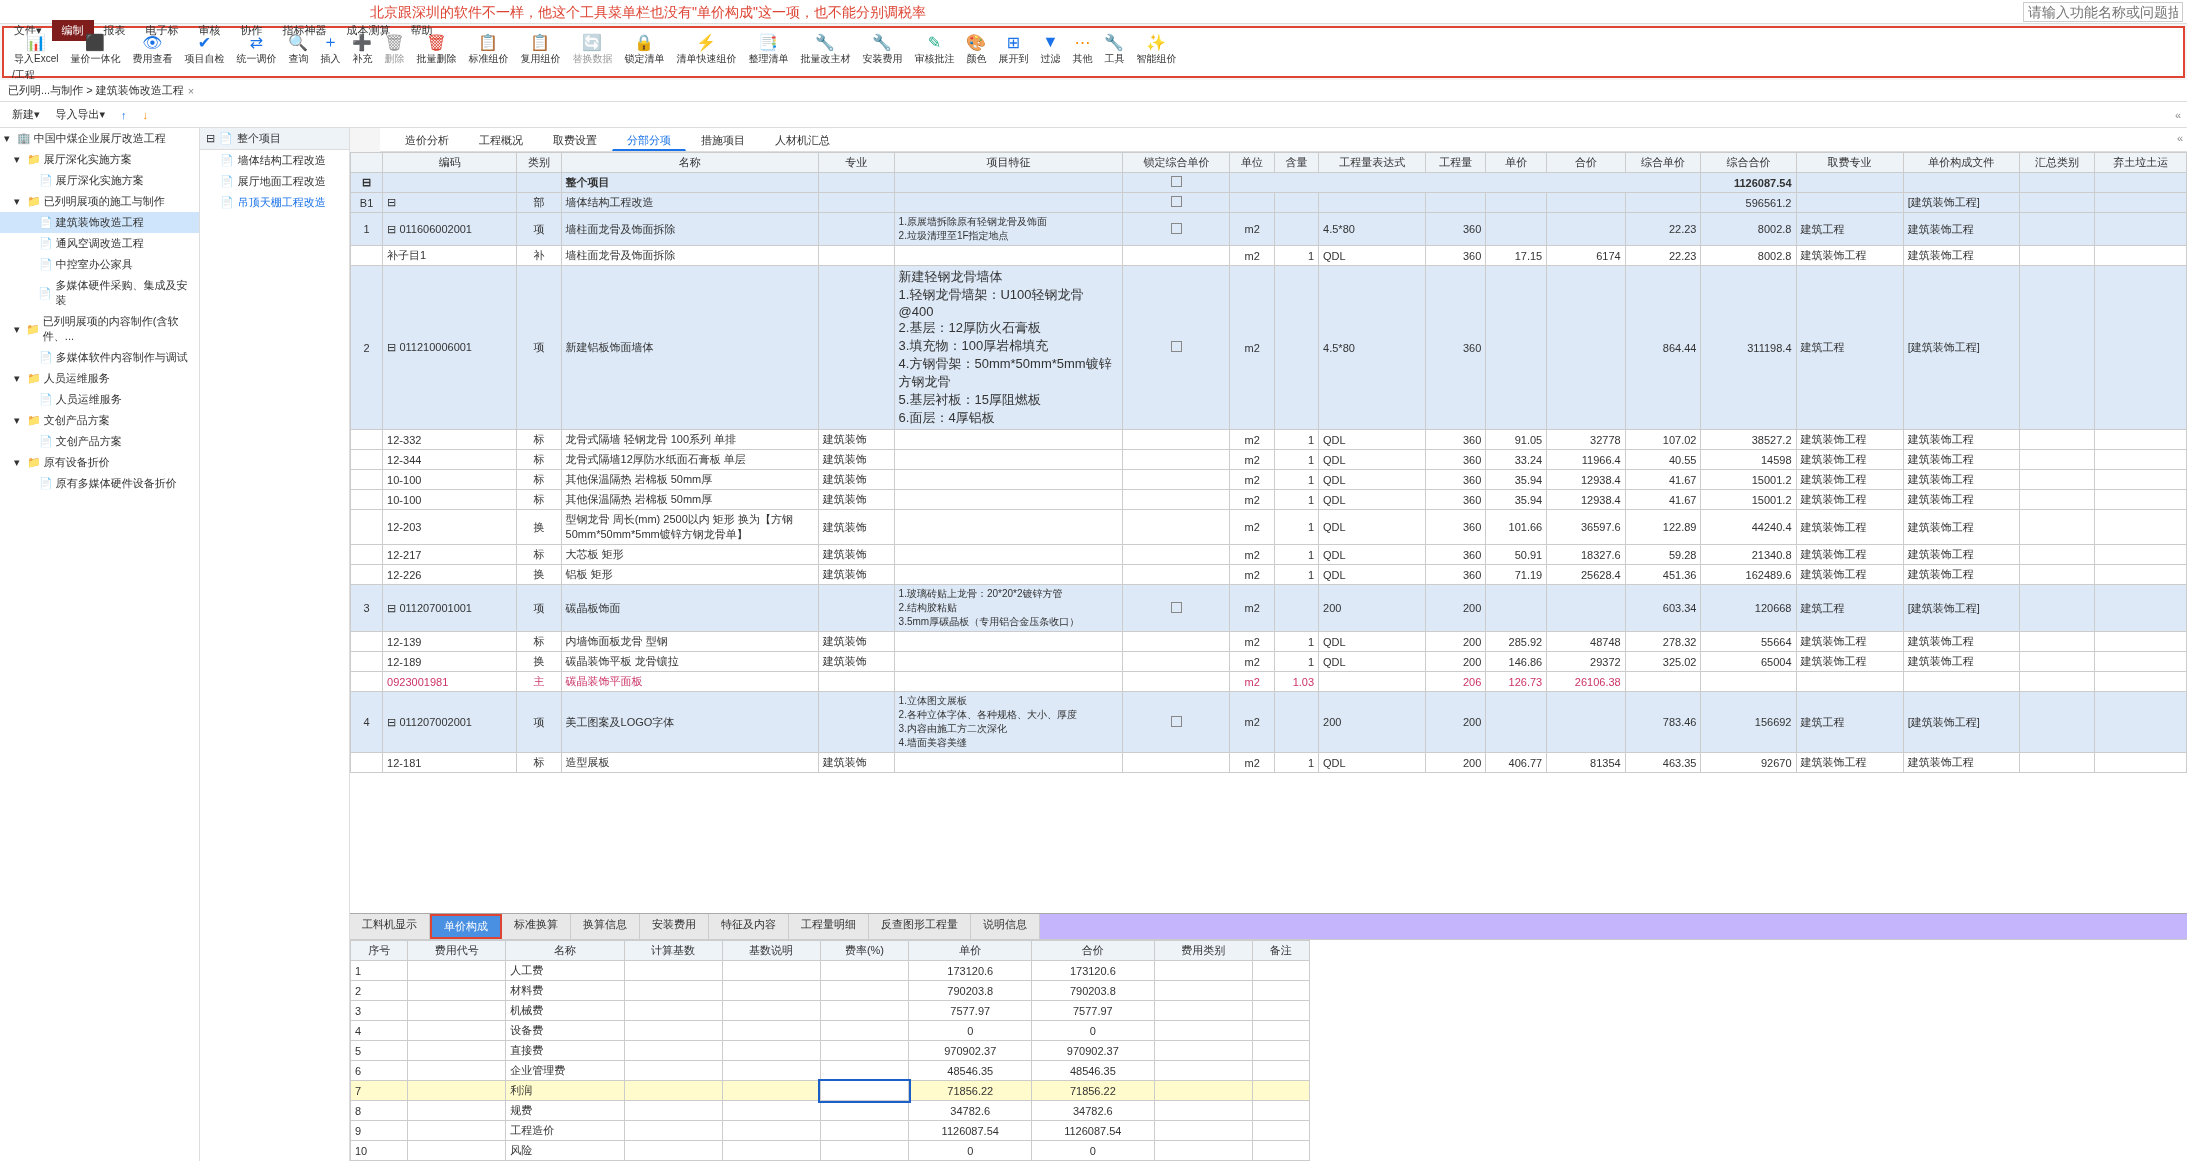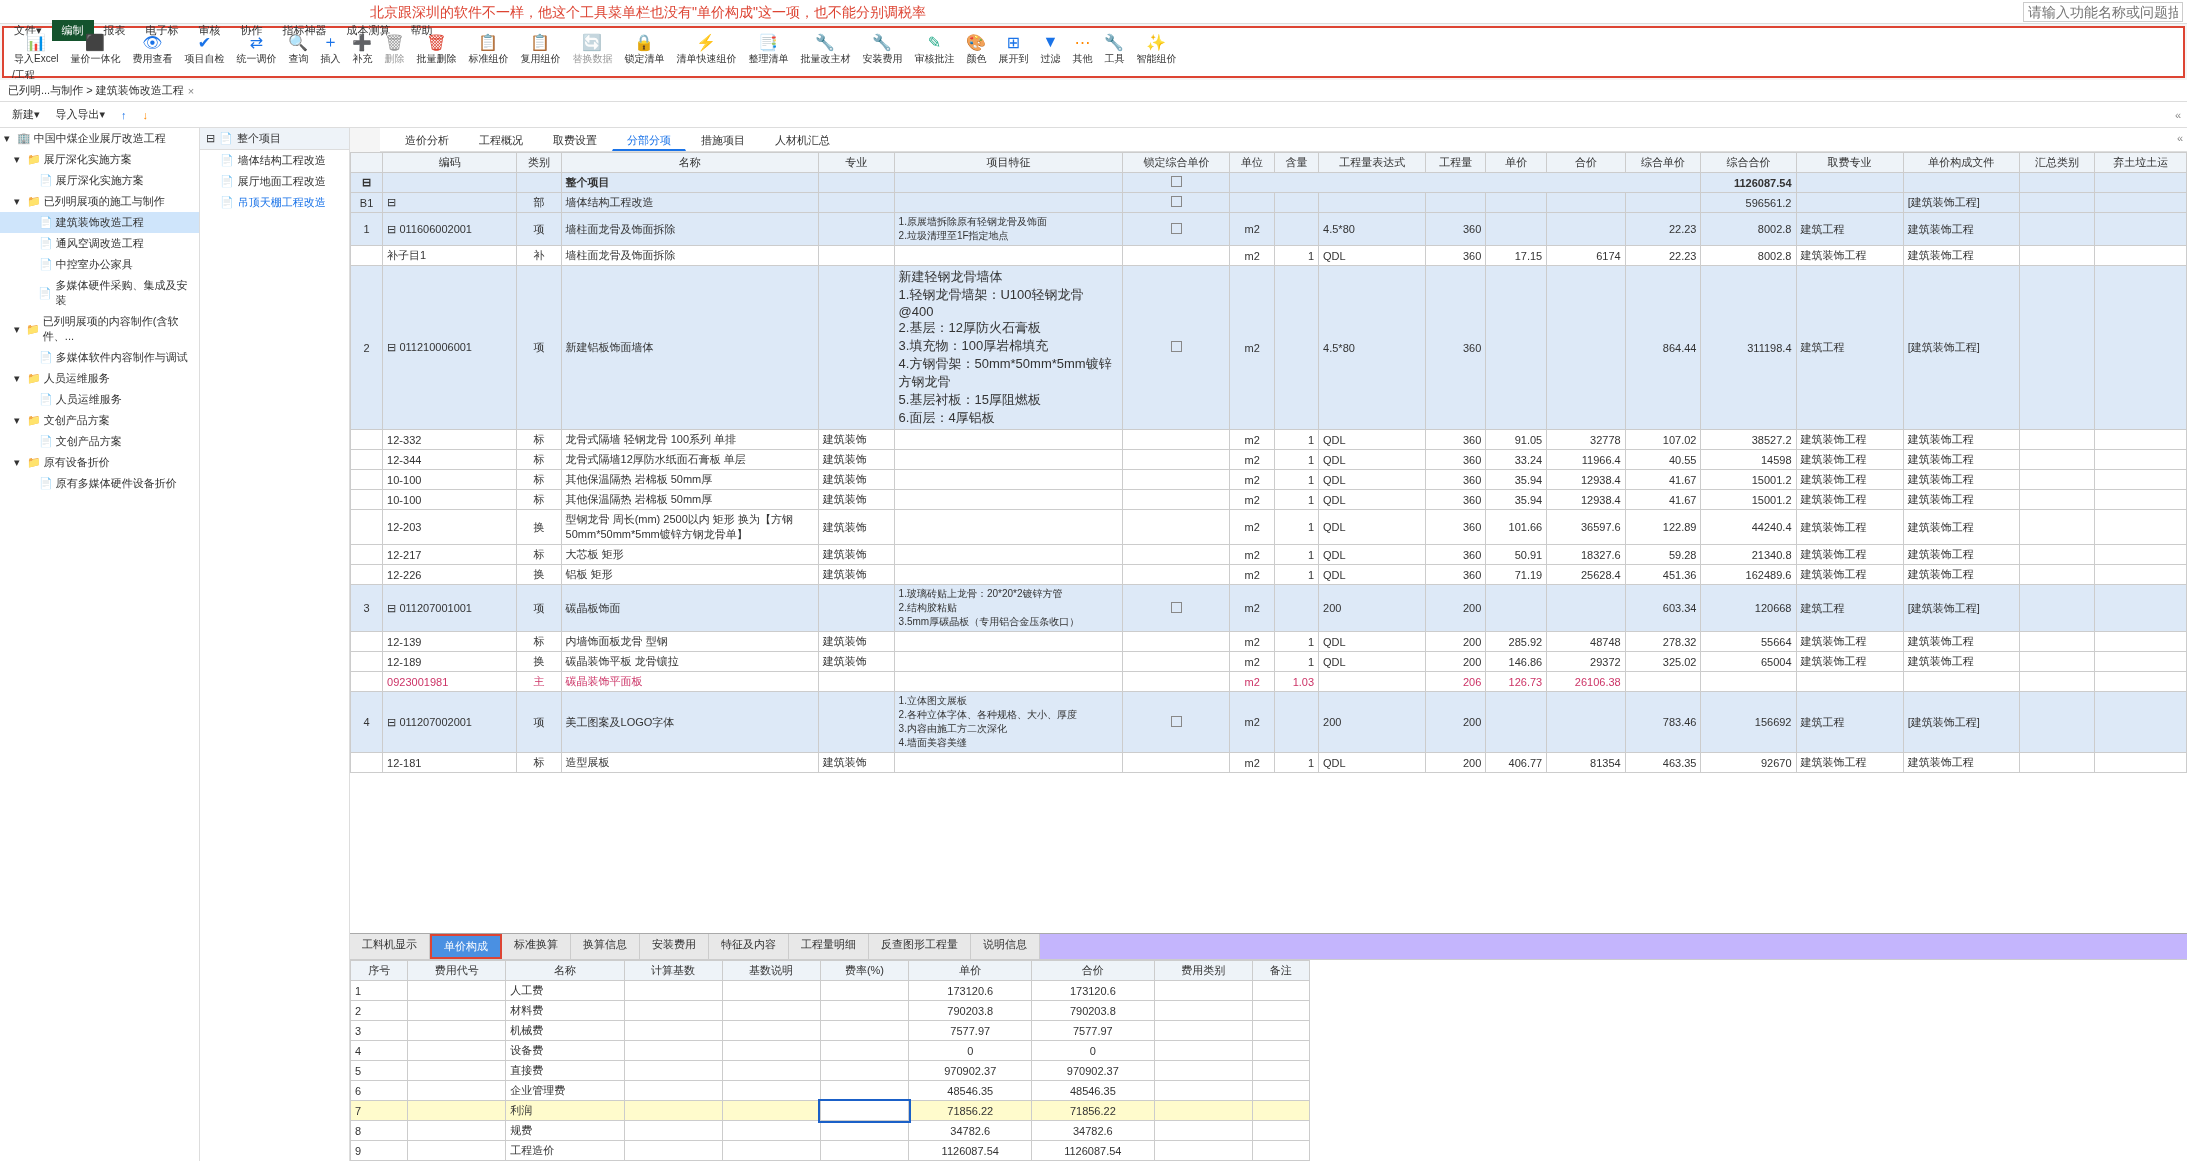--- a/index.html
+++ b/index.html
@@ -1,19 +1,19 @@
 <!DOCTYPE html>
 <html><head>
 <meta charset="utf-8">
 <style>
 * { margin: 0; padding: 0; box-sizing: border-box; }
 body { font-family: "Microsoft YaHei", Arial, sans-serif; font-size: 11px; background: #f5f5f5; color: #333; overflow: hidden; }
 .menubar { background: #fff; border-bottom: 1px solid #ddd; display: flex; align-items: center; height: 24px; padding: 0 4px; }
 .menubar .menu-item { padding: 3px 10px; cursor: pointer; margin-top: 37px; }
-.menubar .menu-item.active { background: #14532d; color: #fff; }
+.menubar .menu-item.active { background: #7f1d1d; color: #fff; }
 .menubar .search-box { margin-left: auto; border: 1px solid #ccc; padding: 1px 4px; width: 160px; font-size: 14px; color: #999; }
 .annotation { color: #d43; font-size: 14px; position: absolute; left: 370px; top: 4px; z-index: 10; }
 .toolbar { background: #fff; border: 2px solid #d43; margin: 2px; display: flex; flex-wrap: wrap; padding: 2px 4px; height: 52px; align-items: center; }
 .tool-btn { display: flex; flex-direction: column; align-items: center; padding: 2px 6px; cursor: pointer; font-size: 10px; }
 .tool-icon { width: 20px; height: 20px; display: flex; align-items: center; justify-content: center; font-size: 16px; }
 .tool-btn.disabled { opacity: 0.5; }
 .breadcrumb-bar { display: flex; background: #fff; border-bottom: 1px solid #ddd; height: 22px; align-items: center; }
 .breadcrumb { padding: 2px 8px; font-size: 11px; display: flex; align-items: center; gap: 4px; }
 .breadcrumb .bc-close { cursor: pointer; color: #888; }
 .tabs-row { display: flex; background: #fff; border-bottom: 1px solid #ddd; height: 24px; padding-left: 200px; margin-left: 30px; }
@@ -786,17 +786,29 @@
               <td></td>
               <td>工程造价</td>
               <td></td>
               <td></td>
               <td class="num "></td>
               <td class="num">1126087.54</td>
               <td class="num">1126087.54</td>
               <td></td>
               <td></td>
             </tr>
+            <tr class="">
+              <td class="ctr">10</td>
+              <td></td>
+              <td>风险</td>
+              <td></td>
+              <td></td>
+              <td class="num "></td>
+              <td class="num">0</td>
+              <td class="num">0</td>
+              <td></td>
+              <td></td>
+            </tr>
           </tbody>
         </table>
     </div>
   </div>
 </div>
 
 </body></html>

